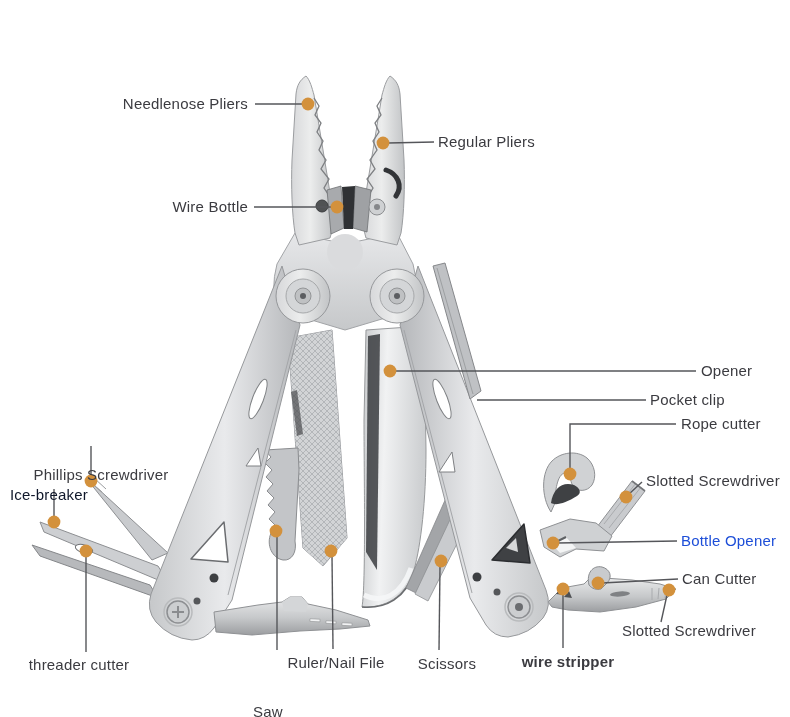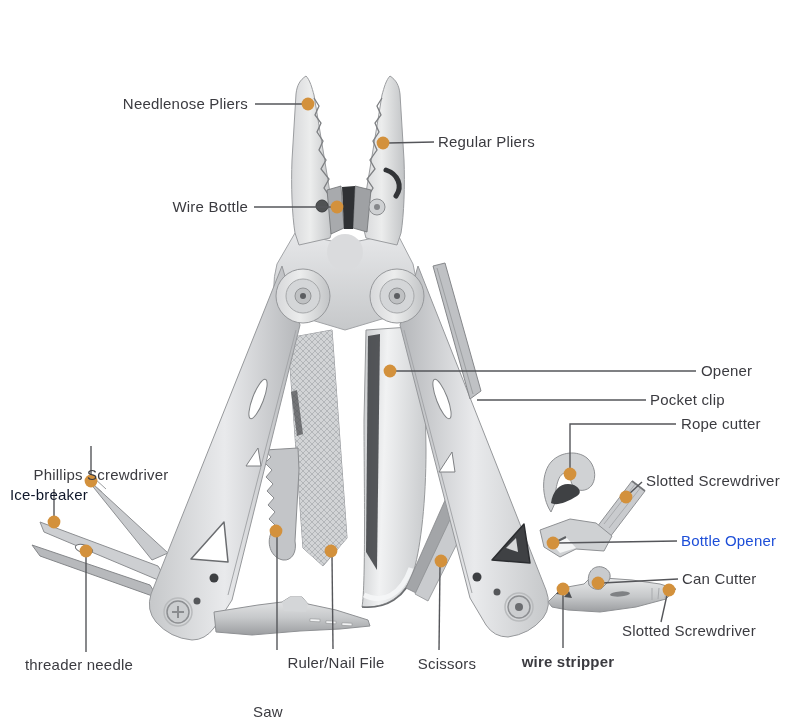--- a/index.html
+++ b/index.html
@@ -248,19 +248,19 @@
       <div class="callout-label align-right" style="left: 248px; top: 207px; color: rgb(59, 59, 64);">Wire Bottle</div>
       <div class="callout-label align-left" style="left: 701px; top: 371px; color: rgb(59, 59, 64);">Opener</div>
       <div class="callout-label align-left" style="left: 650px; top: 400px; color: rgb(59, 59, 64);">Pocket clip</div>
       <div class="callout-label align-left" style="left: 681px; top: 424px; color: rgb(59, 59, 64);">Rope cutter</div>
       <div class="callout-label align-left" style="left: 646px; top: 481px; color: rgb(59, 59, 64);">Slotted Screwdriver</div>
       <div class="callout-label align-left" style="left: 681px; top: 541px; color: #1d4ed8;">Bottle Opener</div>
       <div class="callout-label align-left" style="left: 682px; top: 579px; color: rgb(59, 59, 64);">Can Cutter</div>
       <div class="callout-label align-left" style="left: 622px; top: 631px; color: rgb(59, 59, 64);">Slotted Screwdriver</div>
       <div class="callout-label align-center" style="left: 101px; top: 430px; color: rgb(59, 59, 64); margin-top: 45px;">Phillips Screwdriver</div>
       <div class="callout-label align-center" style="left: 49px; top: 495px; color: #0f172a;">Ice-breaker</div>
-      <div class="callout-label align-center" style="left: 79px; top: 665px; color: rgb(59, 59, 64);">threader needle</div>
+      <div class="callout-label align-center" style="left: 79px; top: 665px; color: rgb(59, 59, 64);">threader cutter</div>
       <div class="callout-label align-center" style="left: 268px; top: 664px; color: rgb(59, 59, 64); margin-top: 48px;">Saw</div>
       <div class="callout-label align-center" style="left: 336px; top: 663px; color: rgb(59, 59, 64);">Ruler/Nail File</div>
       <div class="callout-label align-center" style="left: 447px; top: 664px; color: rgb(59, 59, 64);">Scissors</div>
       <div class="callout-label align-center" style="left: 568px; top: 662px; color: rgb(59, 59, 64); font-weight: bold;">wire stripper</div>
     </div>
 </div>
 
 </body></html>

